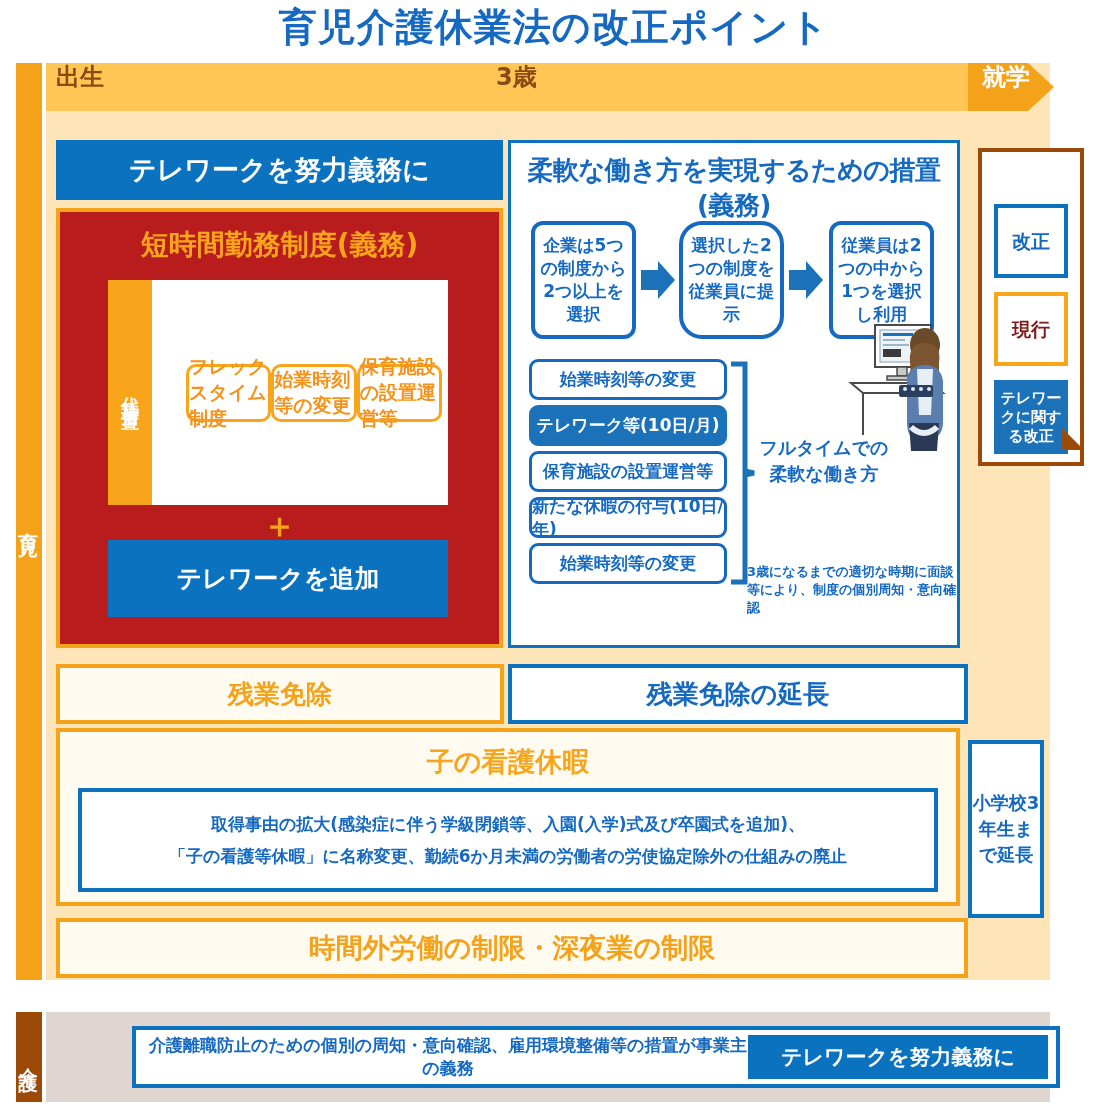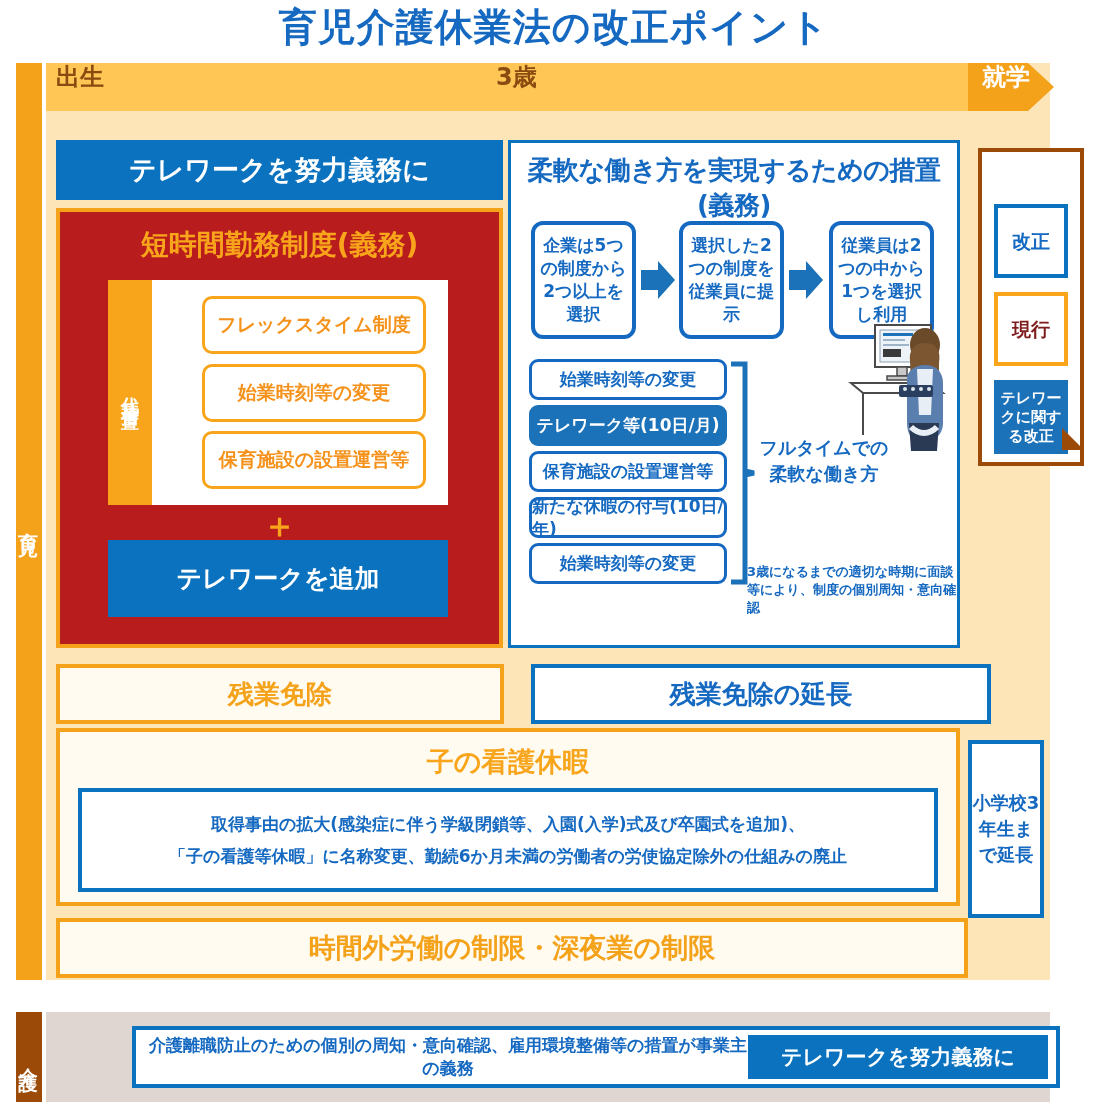--- a/index.html
+++ b/index.html
@@ -62,21 +62,21 @@
   .tl-three{left:450px;}
   .tl-school{left:936px;color:#ffffff;}
 
   
   .blue-solid{
     background:#0A72BE;color:#ffffff;font-weight:bold;
     display:flex;align-items:center;justify-content:center;text-align:center;
   }
   .blue-outline{
     background:#ffffff;border:4px solid #0A72BE;color:#1569C0;font-weight:bold;
-    display:flex;align-items:center;justify-content:center;text-align:center;margin-left:23px;
+    display:flex;align-items:center;justify-content:center;text-align:center;
   }
   .orange-outline{
     background:#FFFBF0;border:4px solid #F5A21B;color:#F5A21B;font-weight:bold;
     display:flex;align-items:center;justify-content:center;text-align:center;
   }
 
   
   #telework-duty{
     position:absolute;left:56px;top:140px;width:447px;height:60px;
     font-size:27px;
@@ -95,21 +95,21 @@
     display:flex;
   }
   #daitai-label{
     width:44px;background:#F8A51B;color:#ffffff;
     font-size:18px;font-weight:bold;
     display:flex;align-items:center;justify-content:center;
   }
   #daitai-label span{writing-mode:vertical-rl;letter-spacing:5px;}
   #daitai-items{
     flex:1;background:#ffffff;
-    display:flex;flex-direction:column;align-items:center;justify-content:space-evenly;
+    display:flex;align-items:center;justify-content:space-evenly;
     padding:6px 6px;box-sizing:border-box;margin-left:28px;
   }
   .daitai-item{
     width:85%;height:52px;border:3px solid #F8A51B;border-radius:10px;
     background:#ffffff;color:#F5921B;font-size:19px;font-weight:bold;
     display:flex;align-items:center;justify-content:center;
   }
   #plus-sign{
     position:absolute;left:0;top:296px;width:100%;
     text-align:center;font-size:34px;font-weight:bold;color:#F8A51B;line-height:34px;
@@ -129,21 +129,21 @@
     font-size:26px;font-weight:bold;color:#1569C0;letter-spacing:-0.5px;
   }
   .step-box{
     position:absolute;top:78px;width:105px;height:118px;
     border:4px solid #1569C0;border-radius:12px;background:#ffffff;
     color:#1569C0;font-size:17px;font-weight:bold;line-height:23px;
     display:flex;align-items:center;justify-content:center;text-align:center;
     box-sizing:border-box;
   }
   #step-1{left:20px;}
-  #step-2{left:168px;}
+  #step-2{left:168px;border-radius:23px;}
   #step-3{left:318px;}
   .step-arrow{
     position:absolute;top:118px;width:34px;height:38px;
   }
   #arrow-1{left:130px;}
   #arrow-2{left:278px;}
   .step-arrow svg{display:block;}
 
   .measure{
     position:absolute;left:18px;width:198px;height:41px;

